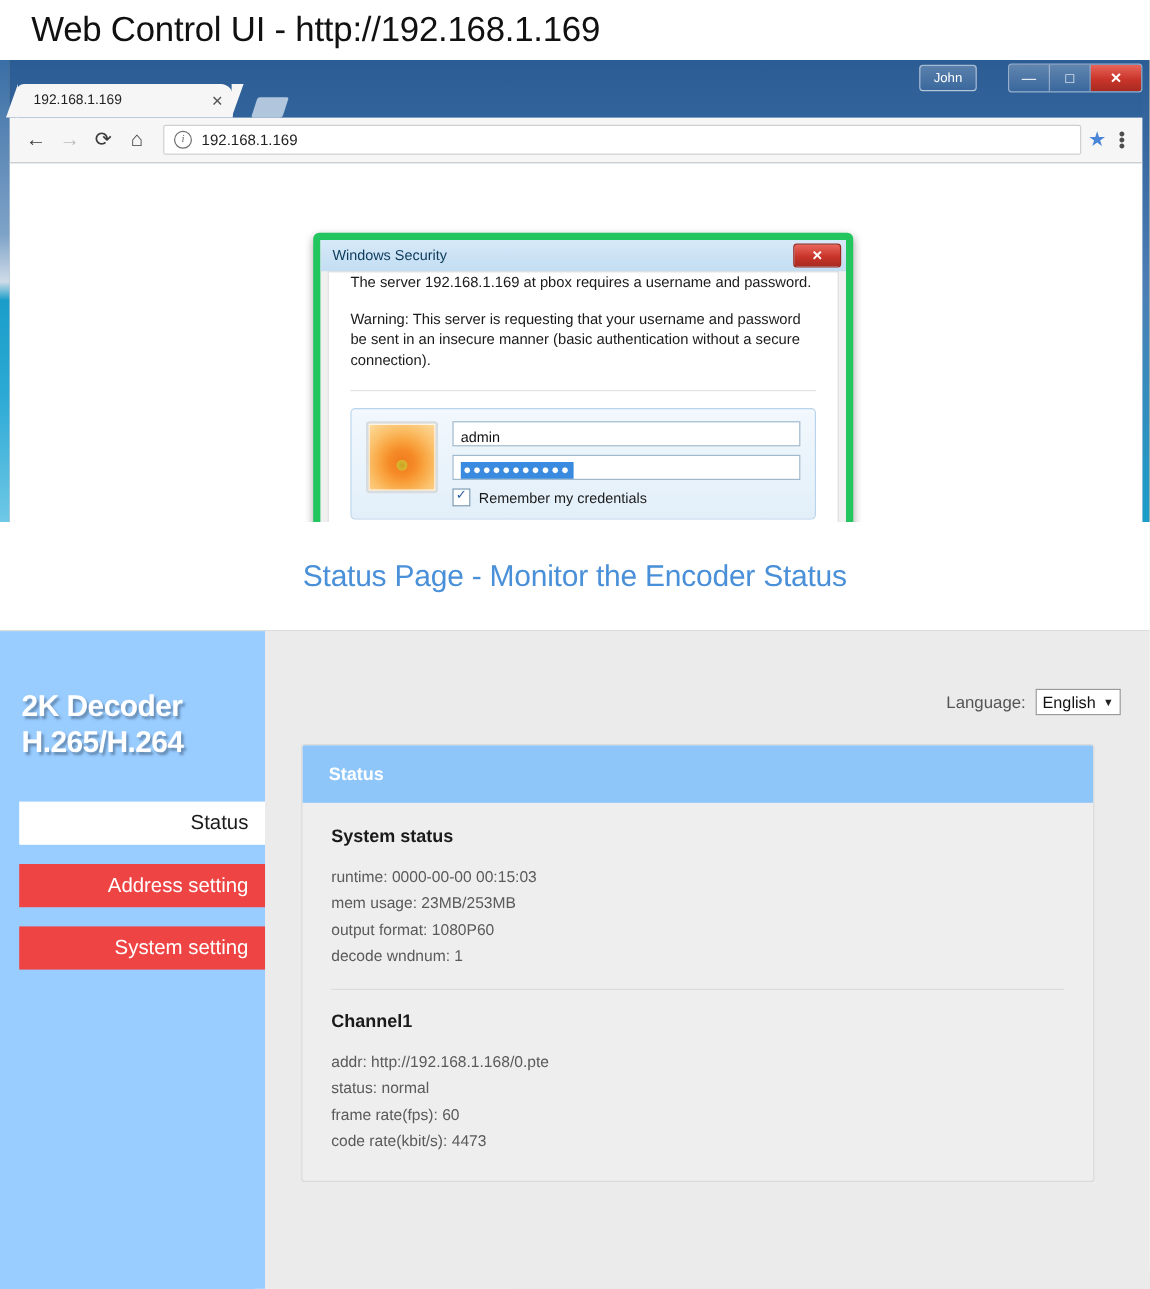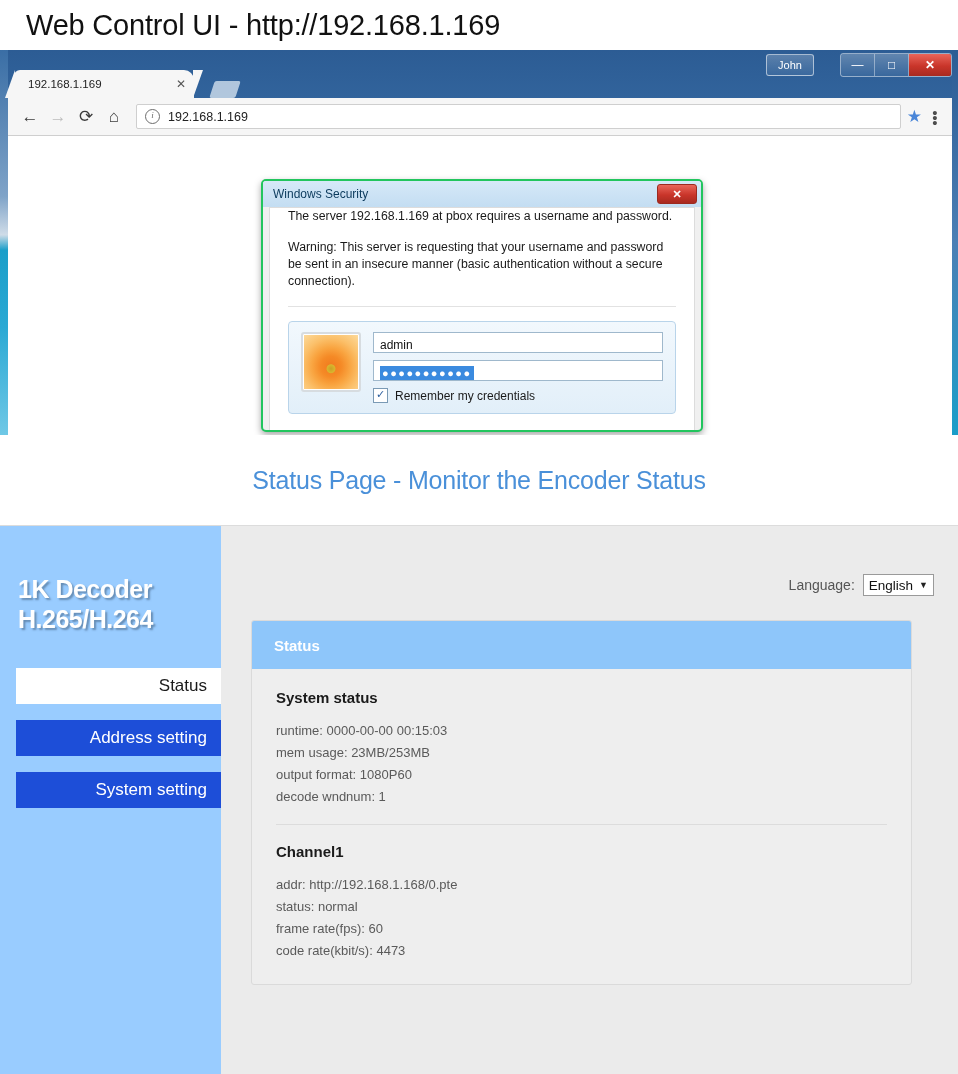--- a/index.html
+++ b/index.html
@@ -234,24 +234,24 @@
   
   .browser-content {
     position: absolute;
     left: 8px; right: 6px; top: 86px; bottom: 0;
     background: #ffffff;
   }
 
   
   .win-dialog {
     position: absolute;
-    left: 261px; top: 129px;
+    left: 261px; top: 144px;
     width: 438px;
     background: #f0f0f0;
-    border: 2px solid #22c55e;
+    border: 6px solid #22c55e;
     border-radius: 5px;
     box-shadow: 0 3px 7px rgba(0,0,0,0.35);
     overflow: hidden;
     z-index: 30;
   }
   .dlg-titlebar {
     height: 26px;
     background: linear-gradient(to bottom, #d6e9f8 0%, #c3ddf2 100%);
     display: flex;
     align-items: center;
@@ -402,21 +402,21 @@
     justify-content: flex-end;
     padding-right: 14px;
     box-sizing: border-box;
     font-size: 17px;
   }
   .nav-item.active {
     background: #ffffff;
     color: #1a1a1a;
   }
   .nav-item.inactive {
-    background: #1d4ed8;
+    background: #ef4444;
     color: #ffffff;
   }
 
   .main-area {
     flex: 1;
     background: #ebebeb;
     padding: 0 24px 0 30px;
     box-sizing: border-box;
     position: relative;
   }
@@ -557,21 +557,21 @@
   </div>
 </div>
 
 <div class="section-title-wrap">
   <div class="section-title">Status Page - Monitor the Encoder Status</div>
 </div>
 
 <div class="device-ui">
   <div class="sidebar">
     <div class="brand">
-      <div>1K Decoder</div>
+      <div>2K Decoder</div>
       <div>H.265/H.264</div>
     </div>
     <div class="nav-list">
       <div class="nav-item active">Status</div>
       <div class="nav-item inactive">Address setting</div>
       <div class="nav-item inactive">System setting</div>
     </div>
   </div>
 
   <div class="main-area">

